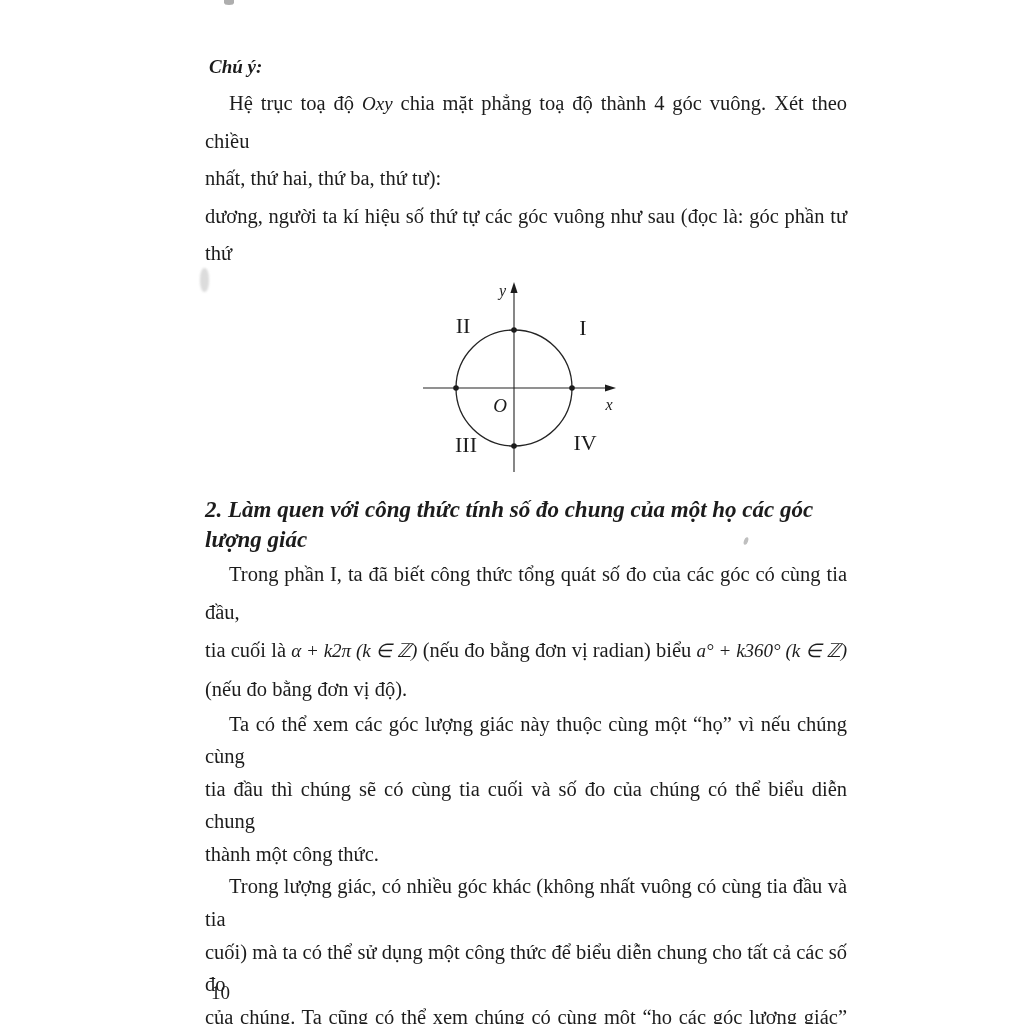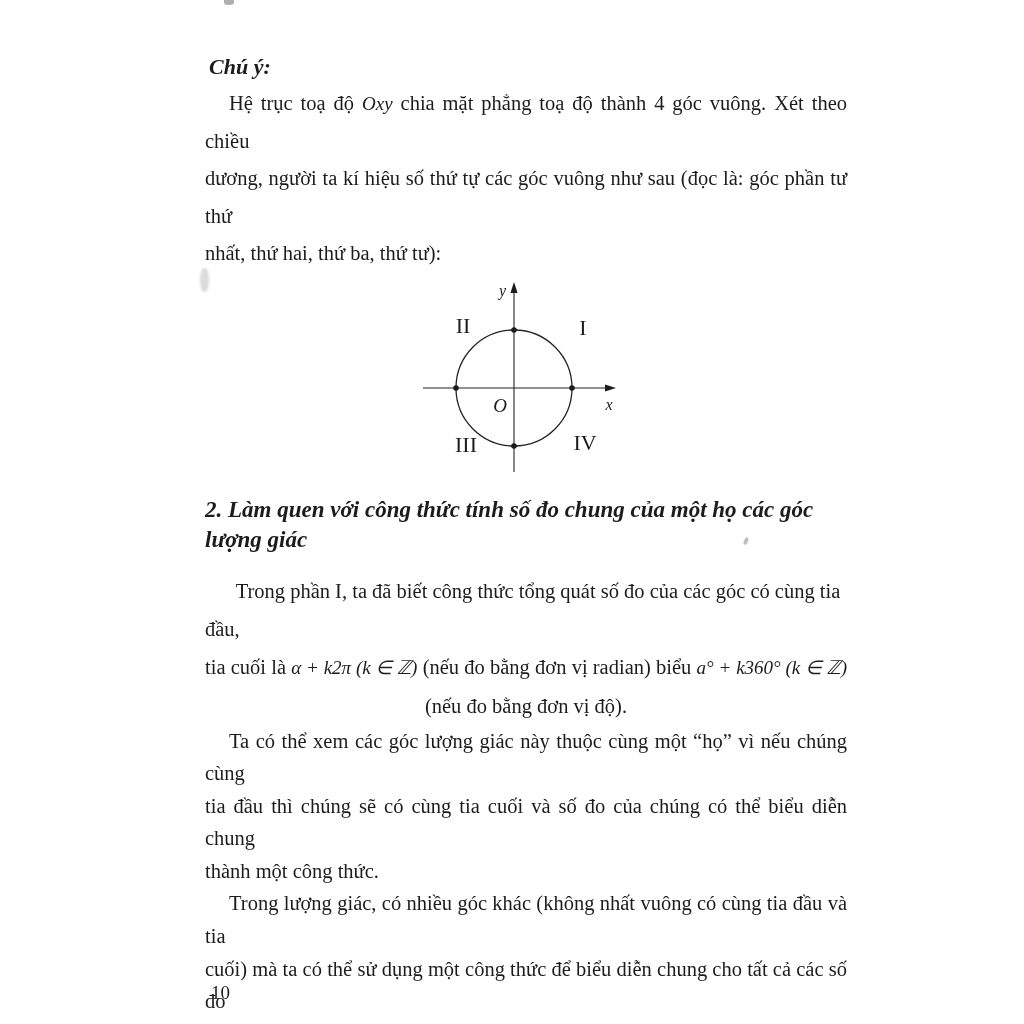--- a/index.html
+++ b/index.html
@@ -9,32 +9,32 @@
     background:#ffffff;
     overflow:hidden;
     font-family:"Liberation Serif", serif;
     color:#1c1c1c;
   }
   .content {
     position:absolute; left:205px; top:0; width:642px;
   }
   .note-label {
     margin-top:52px;
-    font-size:22px; font-weight:bold; font-style:italic;
+    font-size:19px; font-weight:bold; font-style:italic;
     line-height:30px;
     padding-left:4px;
   }
   .ln { font-size:20.5px; line-height:37.5px; white-space:nowrap; }
   .ln.flow { white-space:normal; }
   .jl { text-align:justify; text-align-last:justify; white-space:normal; }
   .ind { text-indent:24px; }
   .p1 { margin-top:3px; }
-  .p2 .ln { line-height:38px;text-align:center; }
+  .p2 .ln { line-height:38px; }
   .p3 .ln, .p4 .ln { line-height:32.6px; }
-  .p2 { margin-top:17px; }
+  .p2 { margin-top:0; }
   .heading {
     margin-top:20px;
     font-size:23px; font-weight:bold; font-style:italic;
     line-height:30px;
   }
   .mi { font-style:italic; font-size:19px; }
   .diagram-wrap {
     margin-top:6px; margin-left:214px;
     width:212px; height:196px;
   }
@@ -70,22 +70,22 @@
   <div class="speck-top"></div>
   <div class="speck-left"></div>
   <div class="speck-mid"></div>
 
   <div class="content">
 
     <div class="note-label">Chú ý:</div>
 
     <div class="paragraph p1">
       <div class="ln jl ind"><span>Hệ trục toạ độ </span><span class="mi">Oxy</span><span> chia mặt phẳng toạ độ thành 4 góc vuông. Xét theo chiều</span></div>
+      <div class="ln flow">nhất, thứ hai, thứ ba, thứ tư):</div>
       <div class="ln jl">dương, người ta kí hiệu số thứ tự các góc vuông như sau (đọc là: góc phần tư thứ</div>
-      <div class="ln flow">nhất, thứ hai, thứ ba, thứ tư):</div>
     </div>
 
     <div class="diagram-wrap">
       <svg width="212" height="196" viewBox="0 0 212 196">
 
         <line class="diag-thin" x1="95" y1="12" x2="95" y2="193"></line>
         <polygon class="diag-fill" points="95,3 91.4,14 98.6,14"></polygon>
         <line class="diag-thin" x1="4" y1="109" x2="189" y2="109"></line>
         <polygon class="diag-fill" points="197,109 186,105.4 186,112.6"></polygon>
 

